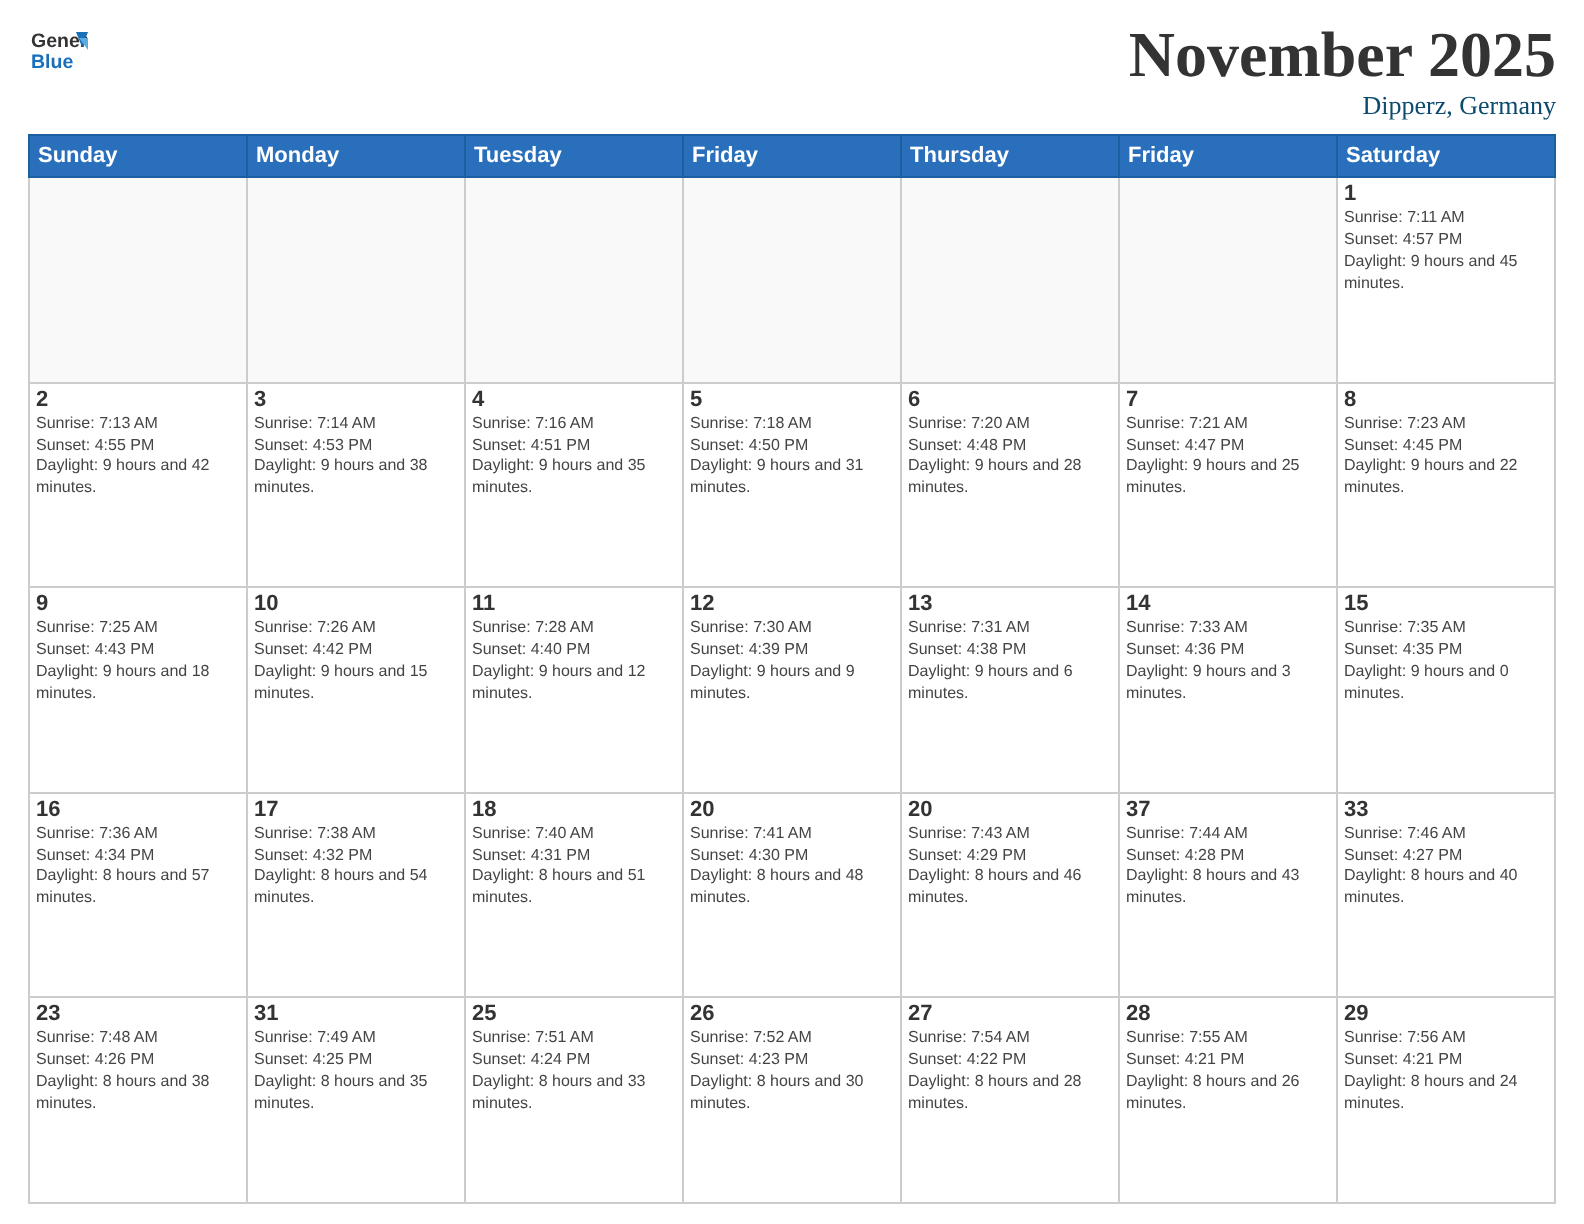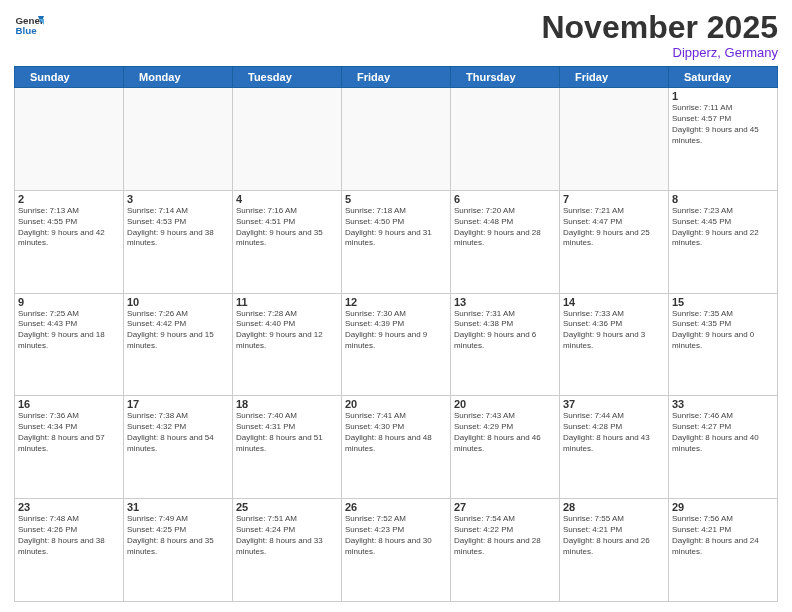--- a/index.html
+++ b/index.html
@@ -27,44 +27,45 @@
       display: flex;
       align-items: center;
       gap: 4px;
     }
     .logo-icon {
       width: 30px;
       height: 30px;
     }
     .title-block {
       text-align: right;
+      font-family: Liberation Serif, serif;
     }
     .month-title {
       font-size: 32px;
       font-weight: bold;
       color: #333;
       line-height: 1.1;
     }
     .location {
       font-size: 13px;
-      color: #6d28d9;
+      color: #0c4a6e;
     }
     .calendar {
       flex: 1;
       border: 1px solid #ccc;
       border-collapse: collapse;
       width: 100%;
       table-layout: fixed;
     }
     .calendar th {
       background: #2a6fbb;
       color: #fff;
       font-size: 11px;
       font-weight: bold;
-      padding: 4px 15px;
+      padding: 4px 4px;
       border: 1px solid #1a5fa0;
       text-align: left;
       margin-top: 28px;
     }
     .calendar td {
       border: 1px solid #ccc;
       vertical-align: top;
       padding: 2px 3px;
       font-size: 8.5px;
       color: #333;

